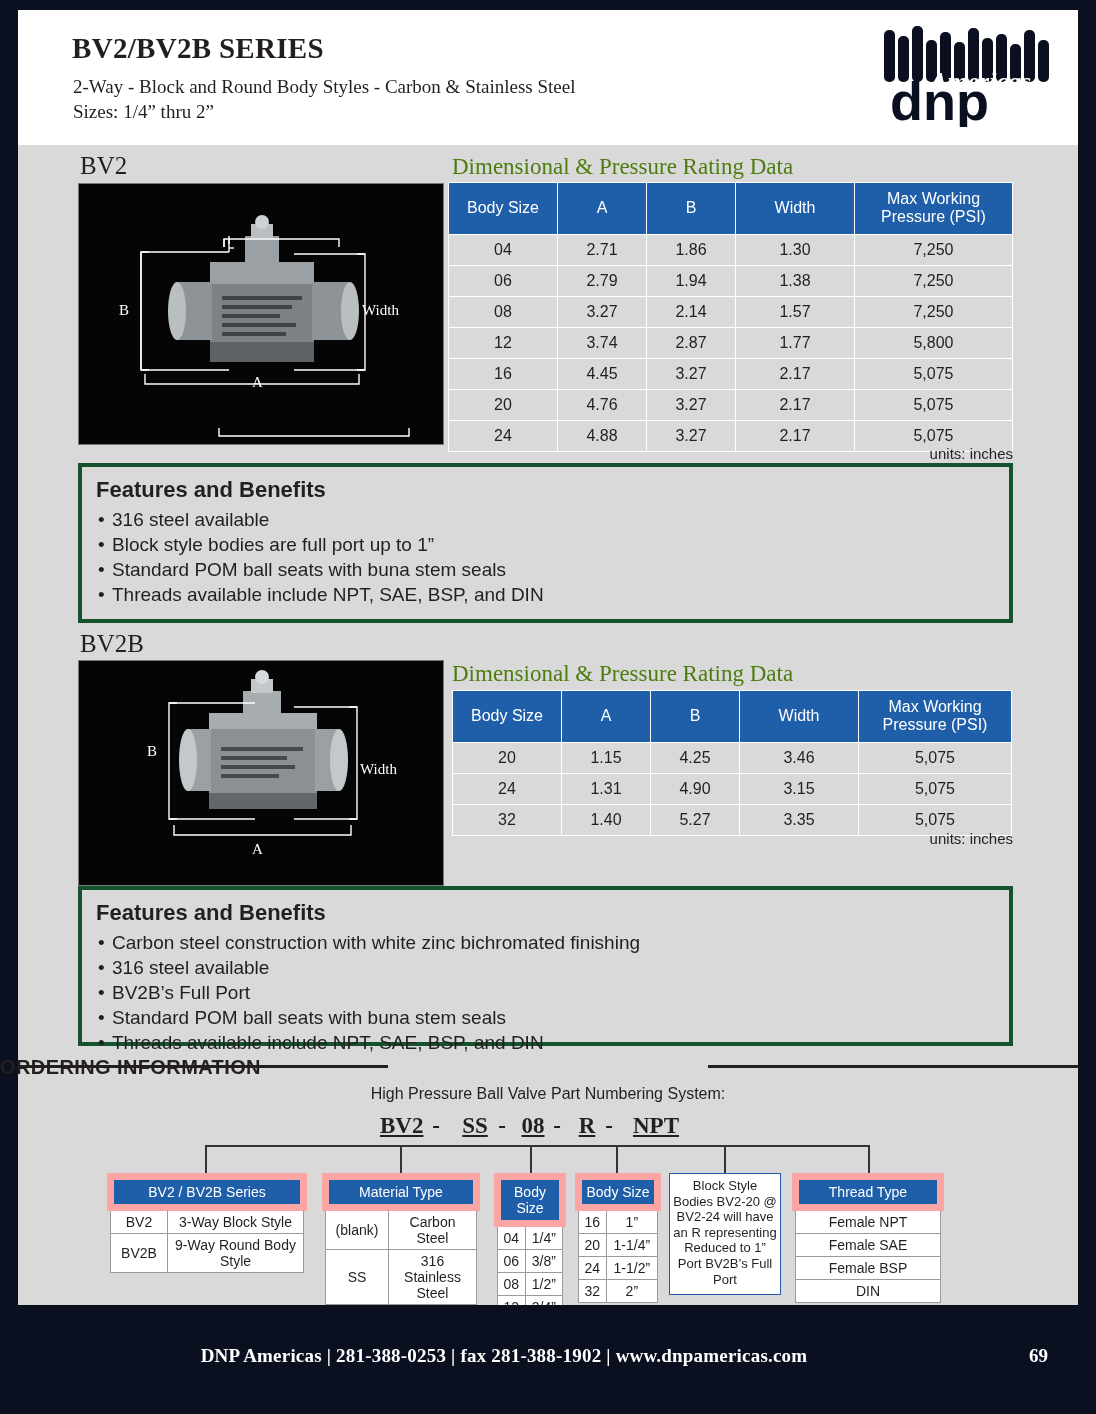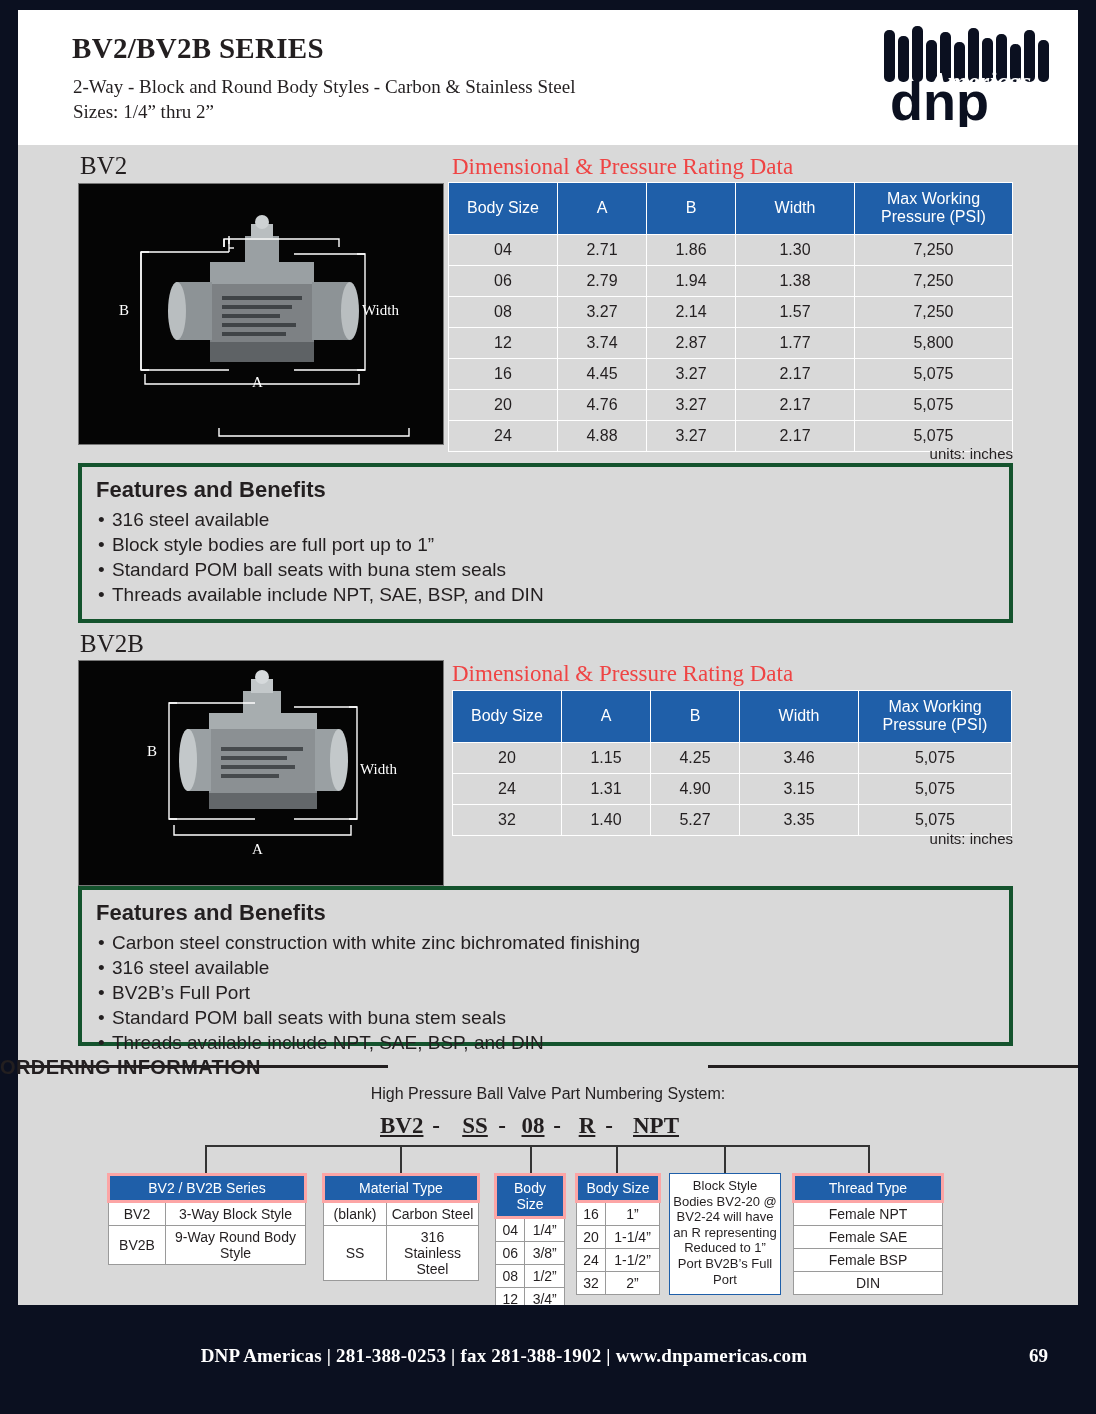--- a/index.html
+++ b/index.html
@@ -110,21 +110,21 @@
   .sect-label {
     position: absolute;
     font-family: "Liberation Serif", serif;
     font-size: 25px;
     color: #231f20;
   }
   .dim-title {
     position: absolute;
     font-family: "Liberation Serif", serif;
     font-size: 23px;
-    color: #ef4444;
+    color: #4d7c0f;
   }
 
   
   .photo {
     position: absolute;
     background: #000000;
     border: 1px solid #777;
     overflow: hidden;
   }
   .photo .dimlabel {
@@ -231,21 +231,21 @@
   table.ord {
     position: absolute;
     border-collapse: collapse;
     font-family: "Liberation Sans", sans-serif;
   }
   table.ord th {
     background: #1f5fa9;
     color: #ffffff;
     font-size: 14px;
     font-weight: normal;
-    border: 3px solid #fca5a5;
+    border: 7px solid #fca5a5;
     padding: 4px 3px;
     text-align: center;
   }
   table.ord td {
     background: #ffffff;
     color: #231f20;
     font-size: 14px;
     border: 1px solid #9a9a9a;
     padding: 3px 4px;
     text-align: center;

